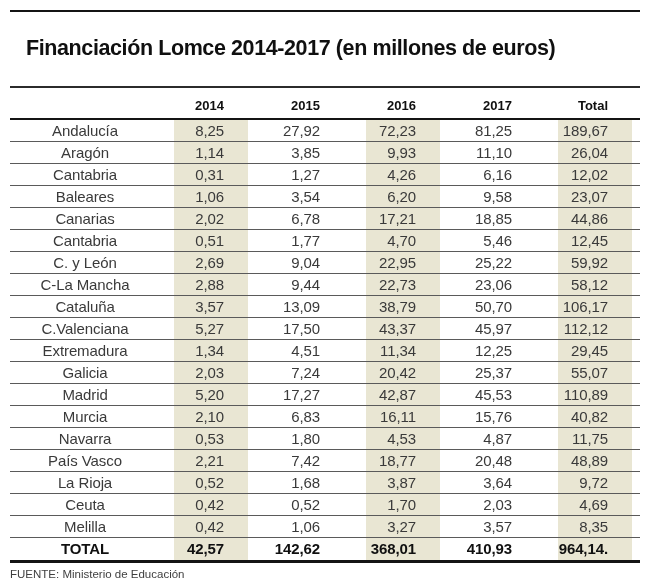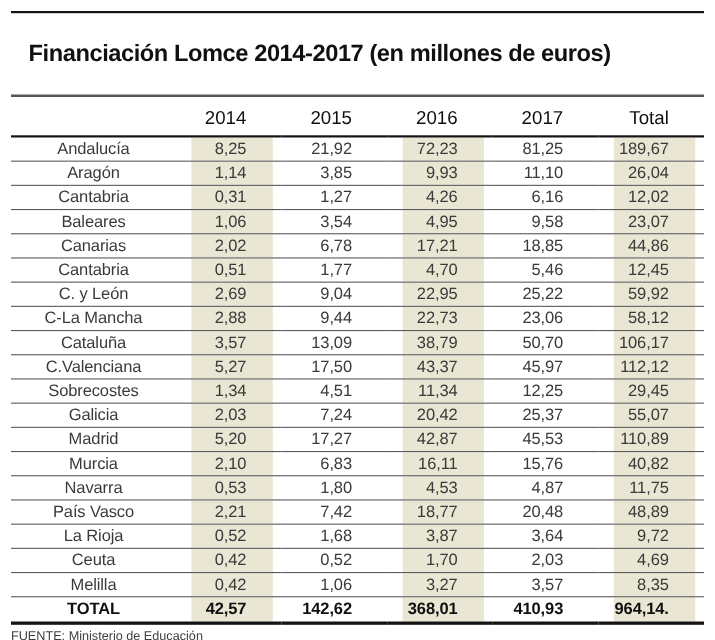--- a/index.html
+++ b/index.html
@@ -32,22 +32,22 @@
     letter-spacing: -0.1px;
     color: #2f2f2f;
   }
 
   table { width: 100%; border-collapse: collapse; table-layout: fixed; }
   col.c-region { width: 150px; }
   col.c-num    { width: 96px; }
 
   th, td { padding: 0; }
   thead th {
-    font-weight: normal;
-    font-size: 17px;
+    font-weight: bold;
+    font-size: 13px;
     color: var(--title, #101010);
     padding-top: 10px;
     padding-bottom: 5px;
     border-bottom: 2px solid var(--rule_dark, #141414);
     vertical-align: bottom;
   }
   th.region, td.region { text-align: center; }
   th.num, td.num { text-align: right; padding-right: 32px; }
 
   tbody td {
@@ -105,21 +105,21 @@
         <th class="num">2015</th>
         <th class="num">2016</th>
         <th class="num">2017</th>
         <th class="num">Total</th>
       </tr>
     </thead>
     <tbody>
         <tr>
           <td class="region">Andalucía</td>
           <td class="num shade">8,25</td>
-          <td class="num">21,92</td>
+          <td class="num">27,92</td>
           <td class="num shade">72,23</td>
           <td class="num">81,25</td>
           <td class="num shade">189,67</td>
         </tr>
         <tr>
           <td class="region">Aragón</td>
           <td class="num shade">1,14</td>
           <td class="num">3,85</td>
           <td class="num shade">9,93</td>
           <td class="num">11,10</td>
@@ -130,21 +130,21 @@
           <td class="num shade">0,31</td>
           <td class="num">1,27</td>
           <td class="num shade">4,26</td>
           <td class="num">6,16</td>
           <td class="num shade">12,02</td>
         </tr>
         <tr>
           <td class="region">Baleares</td>
           <td class="num shade">1,06</td>
           <td class="num">3,54</td>
-          <td class="num shade">4,95</td>
+          <td class="num shade">6,20</td>
           <td class="num">9,58</td>
           <td class="num shade">23,07</td>
         </tr>
         <tr>
           <td class="region">Canarias</td>
           <td class="num shade">2,02</td>
           <td class="num">6,78</td>
           <td class="num shade">17,21</td>
           <td class="num">18,85</td>
           <td class="num shade">44,86</td>
@@ -183,21 +183,21 @@
         </tr>
         <tr>
           <td class="region">C.Valenciana</td>
           <td class="num shade">5,27</td>
           <td class="num">17,50</td>
           <td class="num shade">43,37</td>
           <td class="num">45,97</td>
           <td class="num shade">112,12</td>
         </tr>
         <tr>
-          <td class="region">Sobrecostes</td>
+          <td class="region">Extremadura</td>
           <td class="num shade">1,34</td>
           <td class="num">4,51</td>
           <td class="num shade">11,34</td>
           <td class="num">12,25</td>
           <td class="num shade">29,45</td>
         </tr>
         <tr>
           <td class="region">Galicia</td>
           <td class="num shade">2,03</td>
           <td class="num">7,24</td>

